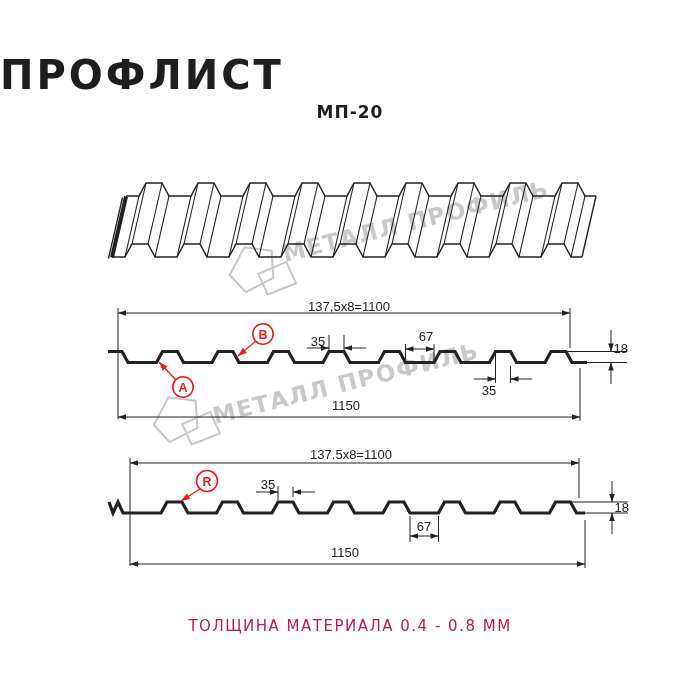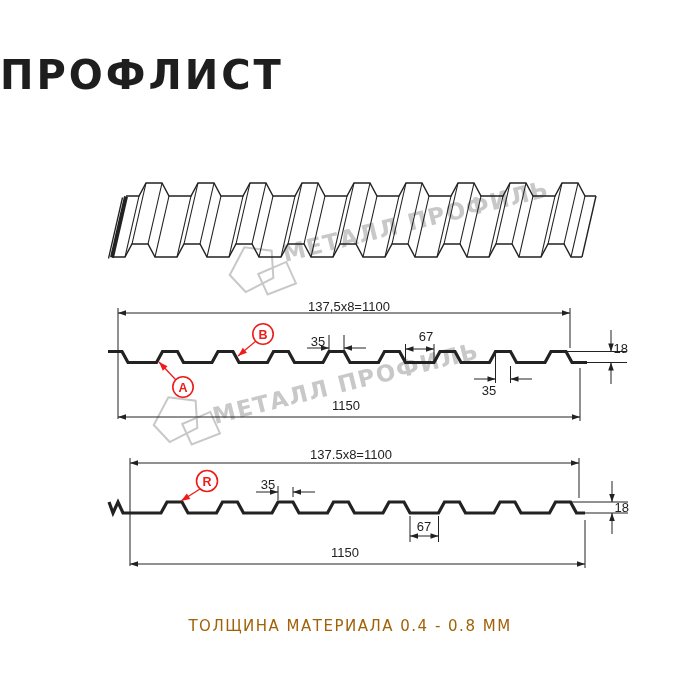--- a/index.html
+++ b/index.html
@@ -3,33 +3,34 @@
 <meta charset="utf-8">
 <style>
   html,body{margin:0;padding:0;background:#ffffff;}
   #page{position:relative;width:700px;height:700px;background:#fff;overflow:hidden;
         font-family:"DejaVu Sans","Liberation Sans",sans-serif;}
   .title{position:absolute;left:0;top:52px;width:700px;text-align:left;
          font-size:40px;font-weight:800;letter-spacing:3px;color:#1e1e1e;}
   .subtitle{position:absolute;left:0;top:102px;width:700px;text-align:center;
             font-size:17px;font-weight:700;letter-spacing:1px;color:#1e1e1e;}
   .footer{position:absolute;left:0;top:617px;width:700px;text-align:center;
-          font-size:15px;font-weight:500;letter-spacing:1.5px;color:#a16207;}
+          font-size:15px;font-weight:500;letter-spacing:1.5px;color:#be185d;}
   svg text.dim{font-family:"Liberation Sans","DejaVu Sans",sans-serif;
                font-size:13px;fill:#222;}
   svg text.red{font-family:"Liberation Sans","DejaVu Sans",sans-serif;
                font-size:12.5px;font-weight:700;fill:#ee1c1a;}
   svg text.wm{font-size:23px;font-weight:700;letter-spacing:1.5px;fill:#c8c8c8;}
 </style>
 </head>
 <body>
 
 <div id="page">
 
   <div class="title">ПРОФЛИСТ</div>
+  <div class="subtitle">МП-20</div>
 
   <svg id="drawing" width="700" height="700" viewBox="0 0 700 700" style="position:absolute;left:0;top:0;">
 
     <g id="wm">
       <text class="wm" transform="translate(285,262) rotate(-14)">МЕТАЛЛ ПРОФИЛЬ</text>
       <text class="wm" transform="translate(215,424) rotate(-14)">МЕТАЛЛ ПРОФИЛЬ</text>
     <path d="M2,28 L22,4 L48,13 L44,40 L14,48 Z M30,33 L60,27 L65,50 L35,55 Z" fill="none" stroke="#c8c8c8" stroke-width="2" transform="translate(222,248) rotate(-12)"></path>
         <path d="M2,28 L22,4 L48,13 L44,40 L14,48 Z M30,33 L60,27 L65,50 L35,55 Z" fill="none" stroke="#c8c8c8" stroke-width="2" transform="translate(146,398) rotate(-12)"></path>
       </g>
 

